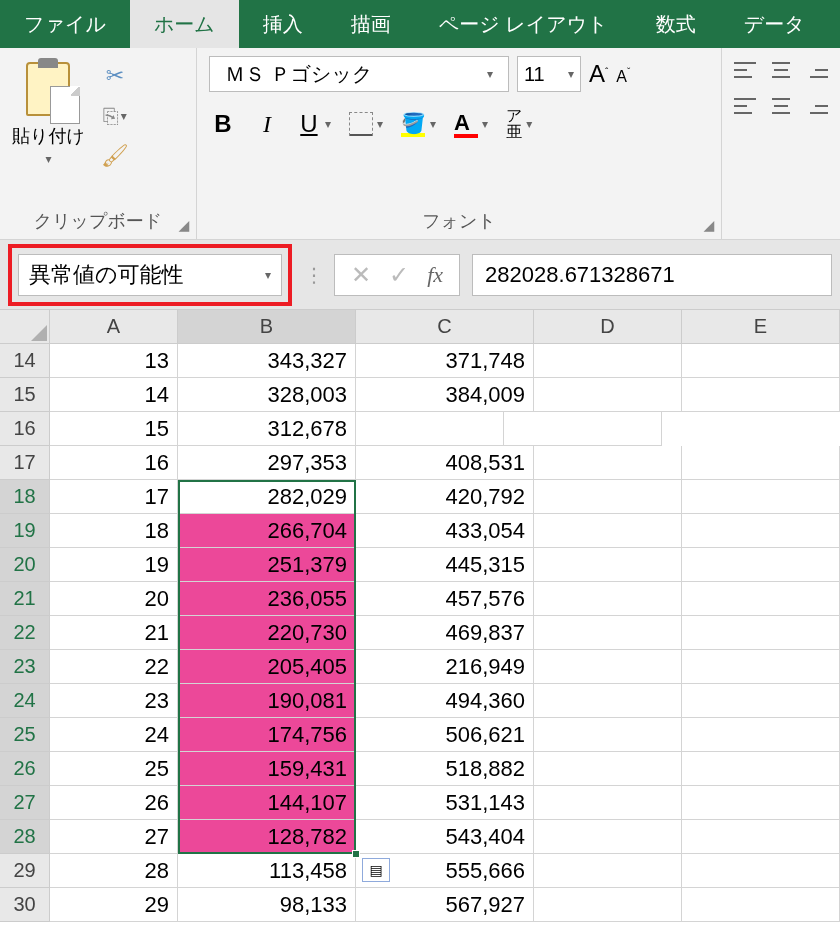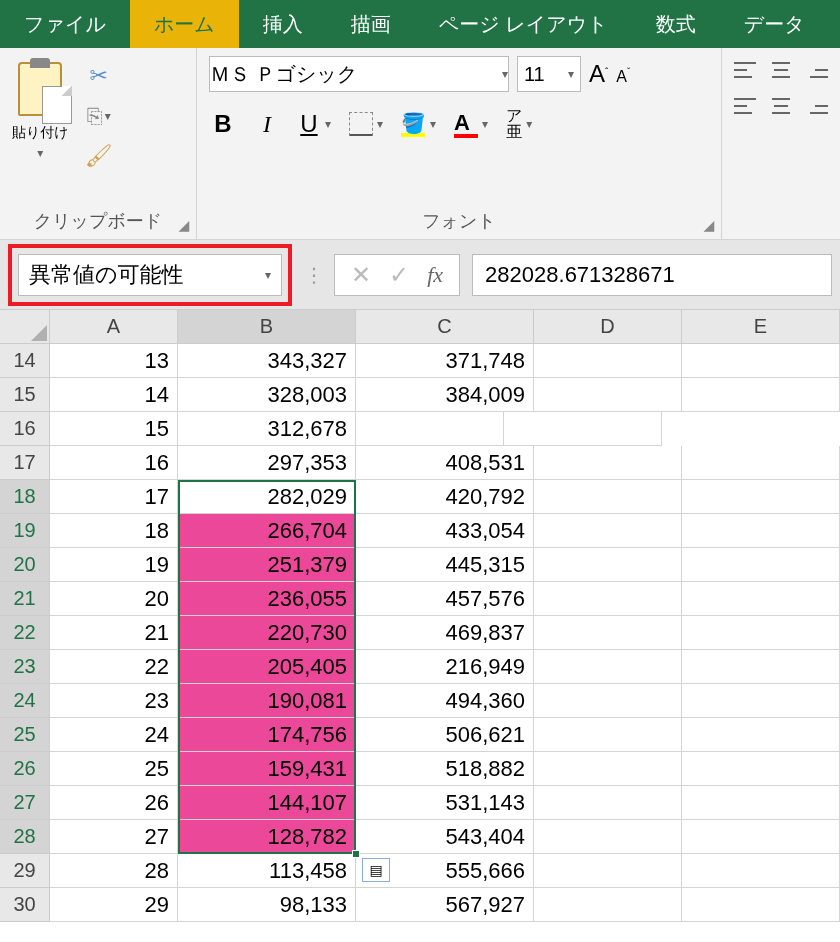--- a/index.html
+++ b/index.html
@@ -1,48 +1,48 @@
 <!DOCTYPE html>
 <html><head>
 <meta charset="utf-8">
 <style>
 * { margin: 0; padding: 0; box-sizing: border-box; font-family: "Yu Gothic UI", "Meiryo", sans-serif; }
 body { background: #fff; overflow: hidden; width: 840px; height: 942px; }
 
 
 .tabs { display: flex; background: #217346; height: 48px; align-items: stretch; }
 .tab { padding: 0 24px; color: #fff; font-size: 20px; display: flex; align-items: center; cursor: pointer; }
-.tab.active { background: #eab308; color: #217346; font-weight: 500; }
+.tab.active { background: #e5e5e5; color: #217346; font-weight: 500; }
 
 
 .ribbon { background: #f3f3f3; border-bottom: 1px solid #d4d4d4; height: 192px; display: flex; position: relative; }
 .rgroup { border-right: 1px solid #d4d4d4; padding: 8px 12px 4px; display: flex; flex-direction: column; justify-content: space-between; position: relative; }
 .rgroup-label { text-align: center; font-size: 18px; color: #555; padding: 4px 0 2px; }
 .rgroup-body { flex: 1; display: flex; align-items: flex-start; gap: 12px; }
 
 .paste-col { display: flex; flex-direction: column; align-items: center; gap: 4px; }
 .paste-icon { width: 56px; height: 64px; position: relative; }
 .clipboard { position: absolute; width: 44px; height: 54px; left: 6px; top: 6px; background: #fff3c4; border: 2px solid #b8903a; border-radius: 4px 4px 2px 2px; }
 .clipboard::before { content: ''; position: absolute; width: 20px; height: 10px; background: #888; border-radius: 3px 3px 0 0; top: -6px; left: 10px; }
 .paste-paper { position: absolute; width: 30px; height: 38px; right: -4px; bottom: -4px; background: #fff; border: 1px solid #999; }
 .paste-paper::before { content:''; position:absolute; top:-1px; right:-1px; width:10px; height:10px; background: linear-gradient(135deg, #fff 50%, #ccc 50%); }
-.paste-label { font-size: 14px; }
+.paste-label { font-size: 18px; }
 .chev { font-size: 12px; color: #666; }
 
 .mini-col { display: flex; flex-direction: column; gap: 8px; align-items: center; padding-top: 4px; }
 .mini-btn { width: 36px; height: 32px; display: flex; align-items: center; justify-content: center; gap: 2px; cursor: pointer; }
 .scissors { font-size: 22px; color: #5b8ec1; }
 .copyic { font-size: 20px; color: #888; }
 .brush { font-size: 22px; color: #d0a050; }
 
 .launcher { position: absolute; right: 4px; bottom: 6px; width: 16px; height: 16px; font-size: 14px; color: #888; cursor: pointer; display:flex; align-items:center; justify-content:center; }
 
 
 .font-top { display: flex; gap: 8px; align-items: center; }
-.fontname { width: 300px; height: 36px; border: 1px solid #bcbcbc; background: #fff; display: flex; align-items: center; padding: 0 0; font-size: 20px; justify-content: space-between; }
+.fontname { width: 300px; height: 36px; border: 1px solid #bcbcbc; background: #fff; display: flex; align-items: center; padding: 0 15px; font-size: 20px; justify-content: space-between; }
 .fontsize { width: 64px; height: 36px; border: 1px solid #bcbcbc; background: #fff; display: flex; align-items: center; padding: 0 6px; font-size: 20px; justify-content: space-between; }
 .aa { display: flex; gap: 8px; align-items: baseline; }
 .aa .big { font-size: 24px; }
 .aa .sm { font-size: 16px; }
 .aa .sup { font-size: 10px; vertical-align: super; }
 
 .font-bot { display: flex; gap: 18px; align-items: center; margin-top: 16px; }
 .bbtn { font-size: 24px; font-weight: bold; width: 28px; text-align: center; cursor: pointer; }
 .ibtn { font-size: 24px; font-style: italic; font-family: serif; width: 24px; text-align: center; cursor: pointer; }
 .ubtn { font-size: 24px; text-decoration: underline; width: 24px; text-align: center; cursor: pointer; }

